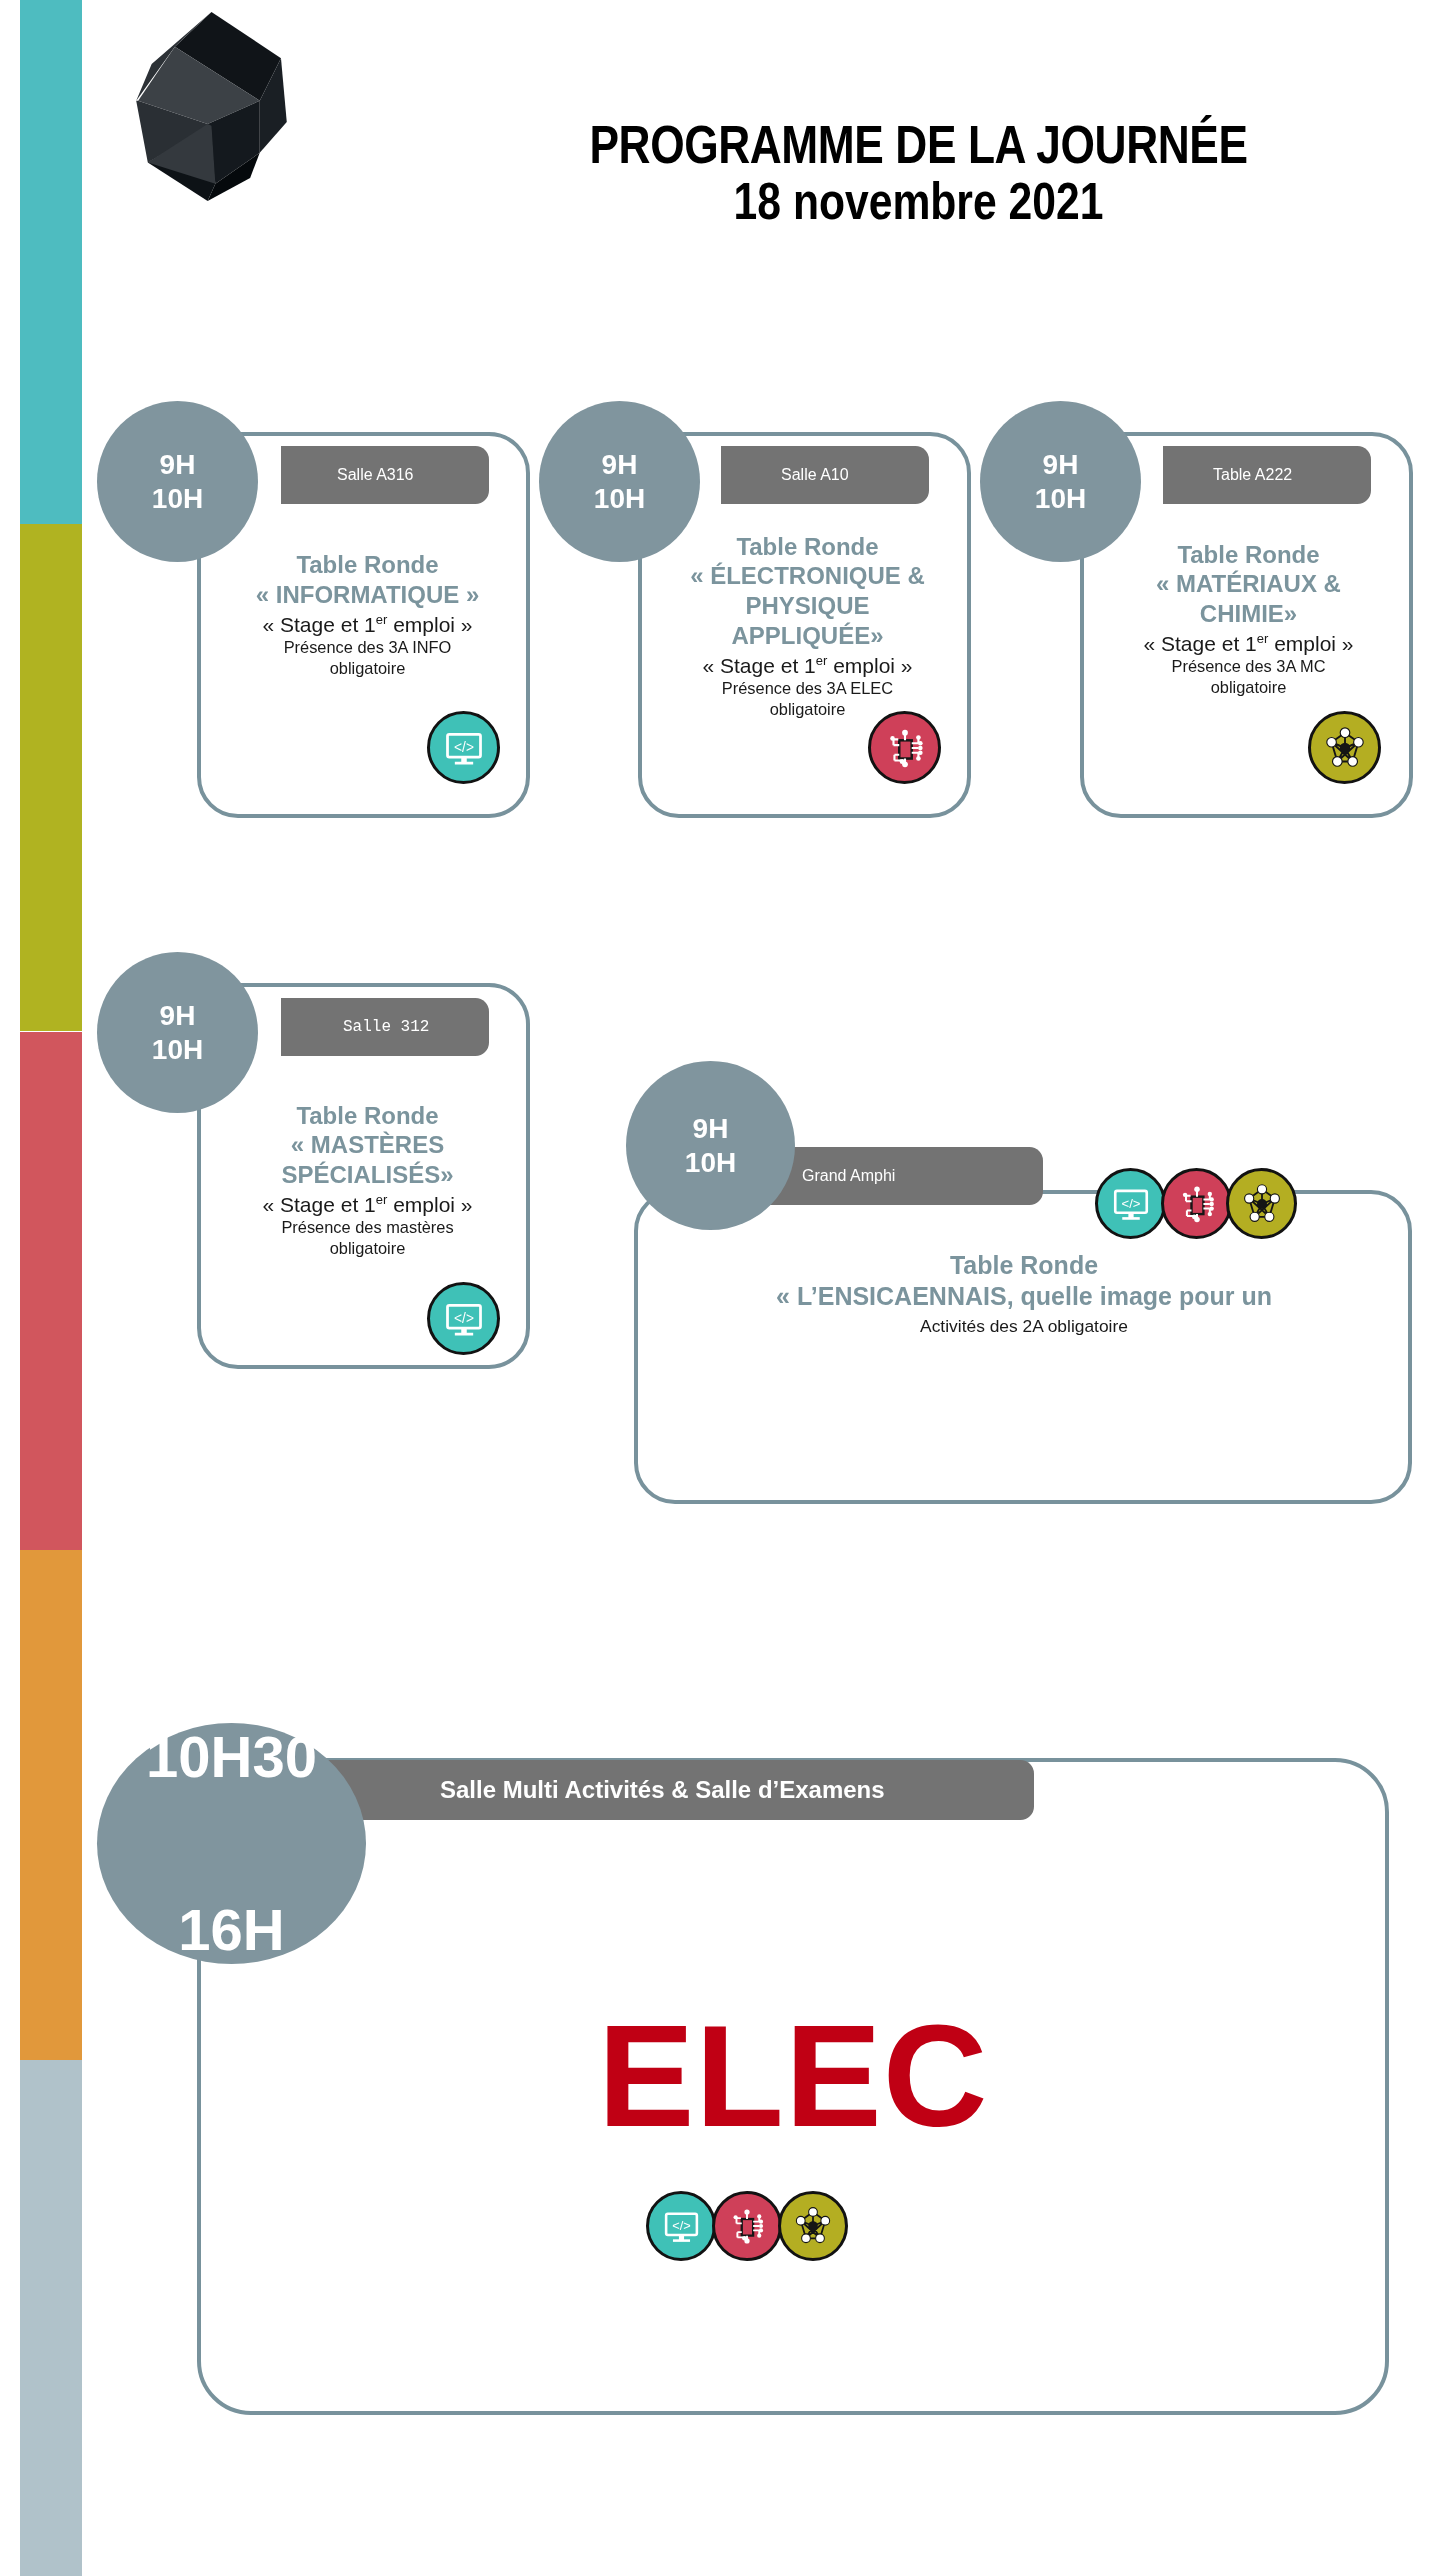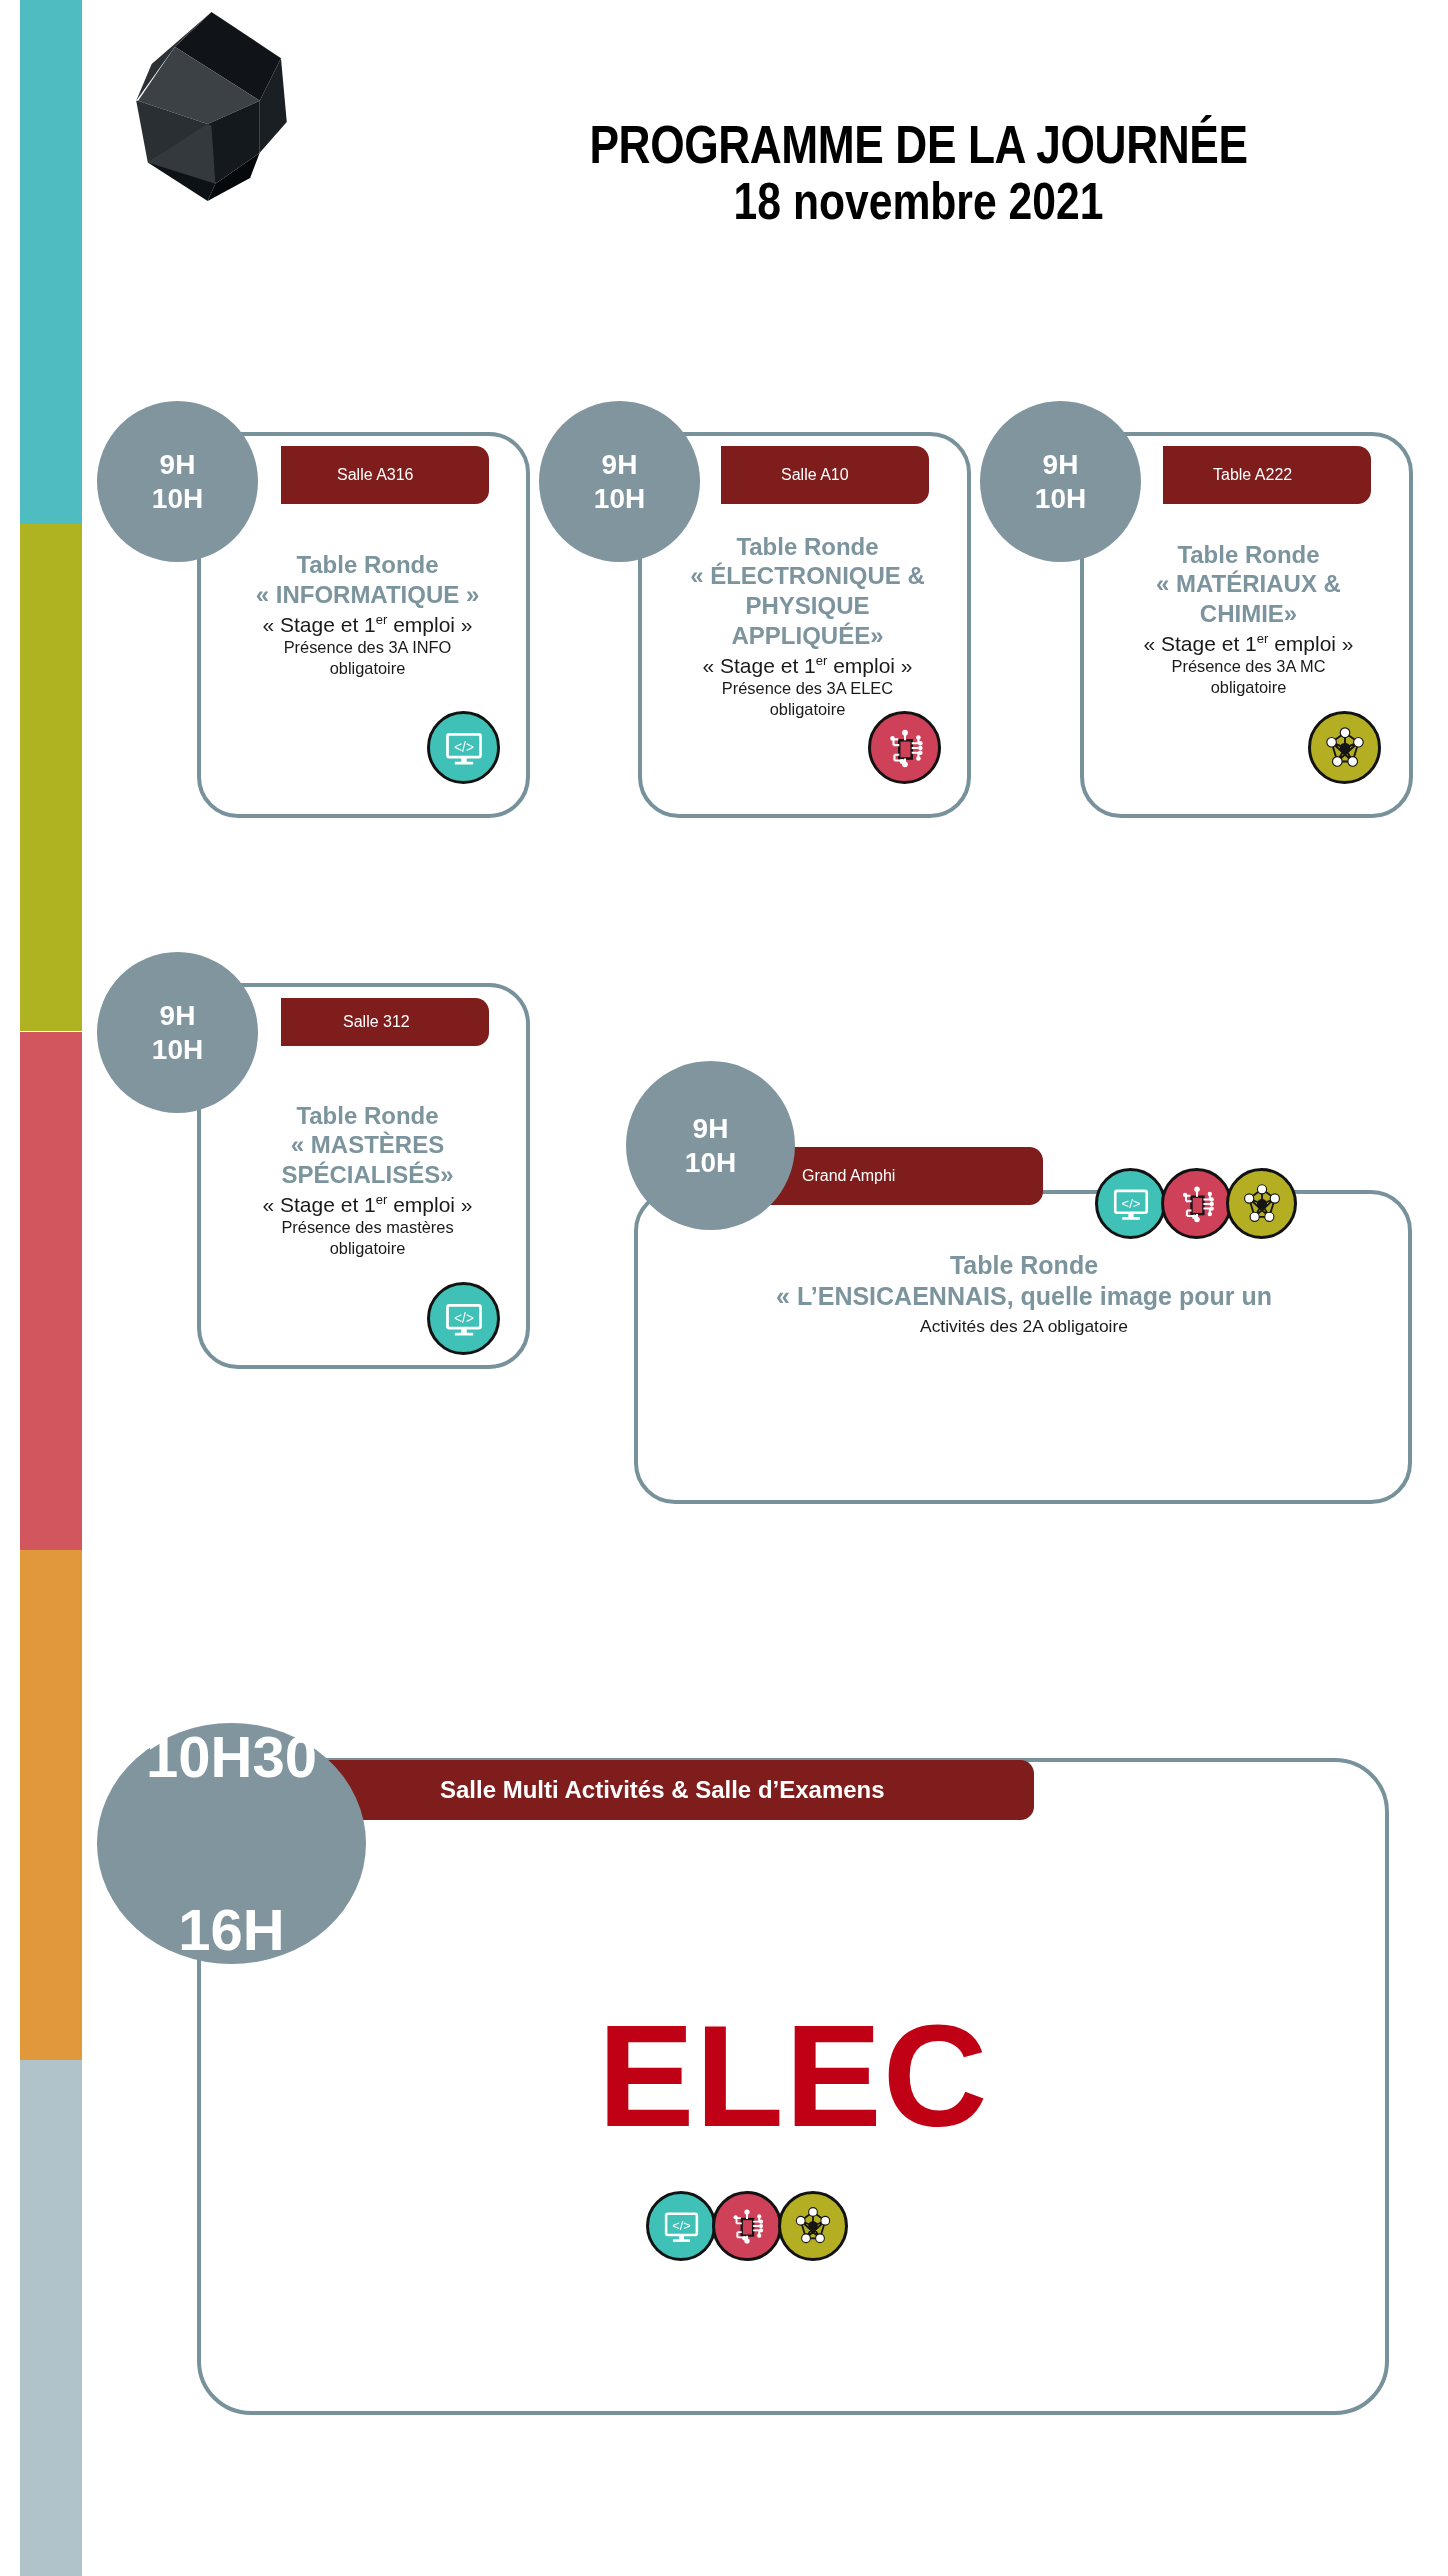--- a/index.html
+++ b/index.html
@@ -36,21 +36,21 @@
     position: absolute; border: 4.8px solid #78929c; border-radius: 41px;
     background: #fff;
   }
   .time-bubble {
     position: absolute; background: #80959e; border-radius: 50%;
     display: flex; flex-direction: column; align-items: center; justify-content: center;
     color: #ffffff; font-weight: bold; text-align: center; z-index: 4;
     line-height: 1.18;
   }
   .room-tab {
-    position: absolute; background: #7f1d1d; color: #ffffff;
+    position: absolute; background: #737373; color: #ffffff;
     display: flex; align-items: center; z-index: 3;
     border-top-right-radius: 13.5px; border-bottom-right-radius: 13.5px;
   }
   .room-tab span { display: block; }
   .card-text { position: absolute; text-align: center; z-index: 2; }
   .tr-label { color: #7b949d; font-weight: bold; }
   .tr-topic { color: #7b949d; font-weight: bold; }
   .tr-sub   { color: #1a1a1a; }
   .tr-note  { color: #1a1a1a; }
 
@@ -205,21 +205,21 @@
             <circle cx="16" cy="38" r="5"></circle>
           <circle cx="32" cy="38" r="5"></circle>
         </g>
         <circle cx="24" cy="24" r="5.5" fill="#151515"></circle>
       </svg>
     </div>
   </div>
 
   <div class="card">
     <div class="card-body" style="left:177px; top:983px; width:333px; height:386px;"></div>
-    <div class="room-tab" style="left:261px; top:998px; width:208px; height:48px; padding-left:62px;">
+    <div class="room-tab" style="left:261px; top:998px; width:208px; height:58px; padding-left:62px;font-family:Liberation Mono, monospace;">
       <span>Salle 312</span>
     </div>
     <div class="time-bubble" style="left:77px; top:952px; width:161px; height:161px; font-size:28px;">
       <div>9H</div>
       <div>10H</div>
     </div>
     <div class="card-text" style="left:193px; top:1102px; width:309px;">
       <div class="tr-label" style="font-size:24px;">Table Ronde</div>
       <div class="tr-topic" style="font-size:24px; line-height:1.25;">« MASTÈRES</div>
       <div class="tr-topic" style="font-size:24px; line-height:1.25;">SPÉCIALISÉS»</div>

